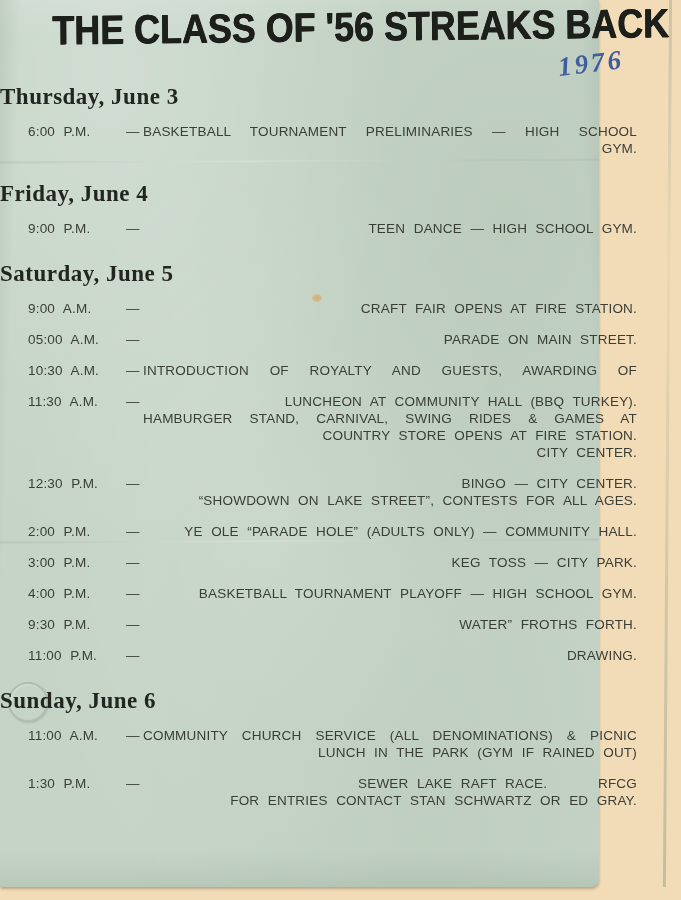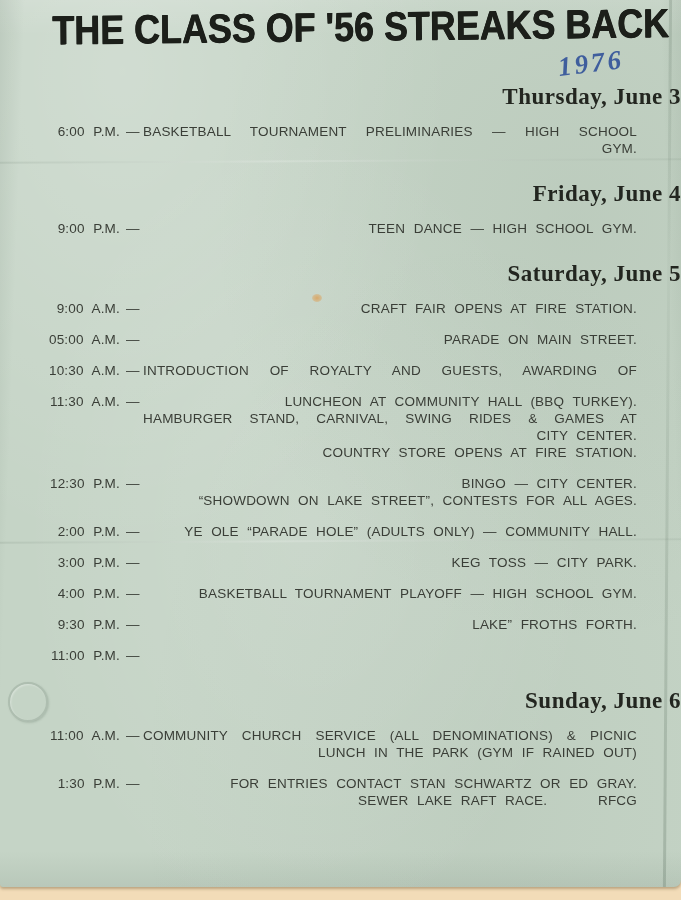--- a/index.html
+++ b/index.html
@@ -3,21 +3,21 @@
 <meta charset="utf-8">
 <style>
   html,body{margin:0;padding:0;}
   body{
     width:681px;height:900px;overflow:hidden;
     background:var(--backdrop,#f2dcb8);
     font-family:"Liberation Sans", sans-serif;
     position:relative;
   }
   .paper{
-    position:absolute;left:0;top:0;width:681px;height:887px;
+    position:absolute;left:0;top:0;width:599px;height:887px;
     background-color:var(--paper,#c5d4c6);
     background-image:
       radial-gradient(ellipse at 18% 8%, rgba(255,255,255,0.20), transparent 42%),
       radial-gradient(ellipse at 85% 25%, rgba(110,130,112,0.10), transparent 45%),
       radial-gradient(ellipse at 45% 60%, rgba(255,255,255,0.12), transparent 55%),
       radial-gradient(ellipse at 70% 90%, rgba(110,130,112,0.08), transparent 50%),
       linear-gradient(92deg, rgba(92,112,96,0.16), transparent 3.5%),
       linear-gradient(-92deg, rgba(92,112,96,0.10), transparent 3%),
       linear-gradient(180deg, rgba(255,255,255,0.12), transparent 4%),
       linear-gradient(0deg, rgba(92,112,96,0.12), transparent 4%);
@@ -61,39 +61,39 @@
     font-family:"Liberation Serif", serif;
     font-style:italic;font-weight:bold;
     font-size:27px;letter-spacing:3px;
     color:var(--pen,#3f5e9d);
     transform:rotate(-7deg);
   }
   .schedule{
     position:absolute;left:0;top:72px;width:681px;
   }
   .day-heading{
-    text-align:right;
+    text-align:left;
     font-family:"Liberation Serif", serif;
     font-weight:bold;font-size:23px;line-height:26px;
     letter-spacing:0.5px;
     color:var(--heading-ink,#232620);
     margin:24px 0 13px 0;
   }
   .day-heading:first-child{margin-top:12px;}
   .events{margin:0;}
   .event-row{
     display:grid;
     grid-template-columns:120px 23px 1fr;
     padding-right:44px;
     margin-bottom:14px;
     font-size:13.5px;line-height:17px;
     letter-spacing:0.2px;word-spacing:4.5px;
     color:var(--ink,#3a3e37);
   }
-  .event-time{text-align:right;white-space:nowrap;}
+  .event-time{text-align:left;white-space:nowrap;padding-left:28px;}
   .event-dash{padding-left:6px;}
   .event-line{text-align:right;}
   .event-line.stretch{text-align:justify;text-align-last:justify;}
 </style>
 </head>
 <body>
 
 <div class="paper">
   <div class="crease-v" style="left:666px;"></div>
   <div class="crease-h" style="top:160px;"></div>
@@ -148,22 +148,22 @@
           <div class="event-desc">
             <div class="event-line stretch">INTRODUCTION OF ROYALTY AND GUESTS, AWARDING OF</div>
           </div>
         </div>
         <div class="event-row">
           <div class="event-time">11:30 A.M.</div>
           <div class="event-dash">—</div>
           <div class="event-desc">
             <div class="event-line">LUNCHEON AT COMMUNITY HALL (BBQ TURKEY).</div>
             <div class="event-line stretch">HAMBURGER STAND, CARNIVAL, SWING RIDES &amp; GAMES AT</div>
+            <div class="event-line">COUNTRY STORE OPENS AT FIRE STATION.</div>
             <div class="event-line">CITY CENTER.</div>
-            <div class="event-line">COUNTRY STORE OPENS AT FIRE STATION.</div>
           </div>
         </div>
         <div class="event-row">
           <div class="event-time">12:30 P.M.</div>
           <div class="event-dash">—</div>
           <div class="event-desc">
             <div class="event-line">BINGO — CITY CENTER.</div>
             <div class="event-line">“SHOWDOWN ON LAKE STREET”, CONTESTS FOR ALL AGES.</div>
           </div>
         </div>
@@ -185,41 +185,44 @@
           <div class="event-time">4:00 P.M.</div>
           <div class="event-dash">—</div>
           <div class="event-desc">
             <div class="event-line">BASKETBALL TOURNAMENT PLAYOFF — HIGH SCHOOL GYM.</div>
           </div>
         </div>
         <div class="event-row">
           <div class="event-time">9:30 P.M.</div>
           <div class="event-dash">—</div>
           <div class="event-desc">
-            <div class="event-line">LAKE” FROTHS FORTH.</div>
+            <div class="event-line">WATER” FROTHS FORTH.</div>
           </div>
         </div>
         <div class="event-row">
           <div class="event-time">11:00 P.M.</div>
           <div class="event-dash">—</div>
+          <div class="event-desc">
+            <div class="event-line">DRAWING.</div>
+          </div>
         </div>
       </div>
       <div class="day-heading">Sunday, June 6</div>
       <div class="events">
         <div class="event-row">
           <div class="event-time">11:00 A.M.</div>
           <div class="event-dash">—</div>
           <div class="event-desc">
             <div class="event-line stretch">COMMUNITY CHURCH SERVICE (ALL DENOMINATIONS) &amp; PICNIC</div>
             <div class="event-line">LUNCH IN THE PARK (GYM IF RAINED OUT)</div>
           </div>
         </div>
         <div class="event-row">
           <div class="event-time">1:30 P.M.</div>
           <div class="event-dash">—</div>
           <div class="event-desc">
+            <div class="event-line">SEWER LAKE RAFT RACE.&nbsp;&nbsp;&nbsp;&nbsp;&nbsp;&nbsp;RFCG</div>
             <div class="event-line">FOR ENTRIES CONTACT STAN SCHWARTZ OR ED GRAY.</div>
-            <div class="event-line">SEWER LAKE RAFT RACE.&nbsp;&nbsp;&nbsp;&nbsp;&nbsp;&nbsp;RFCG</div>
           </div>
         </div>
       </div>
     </div>
 </div>
 
 </body></html>

